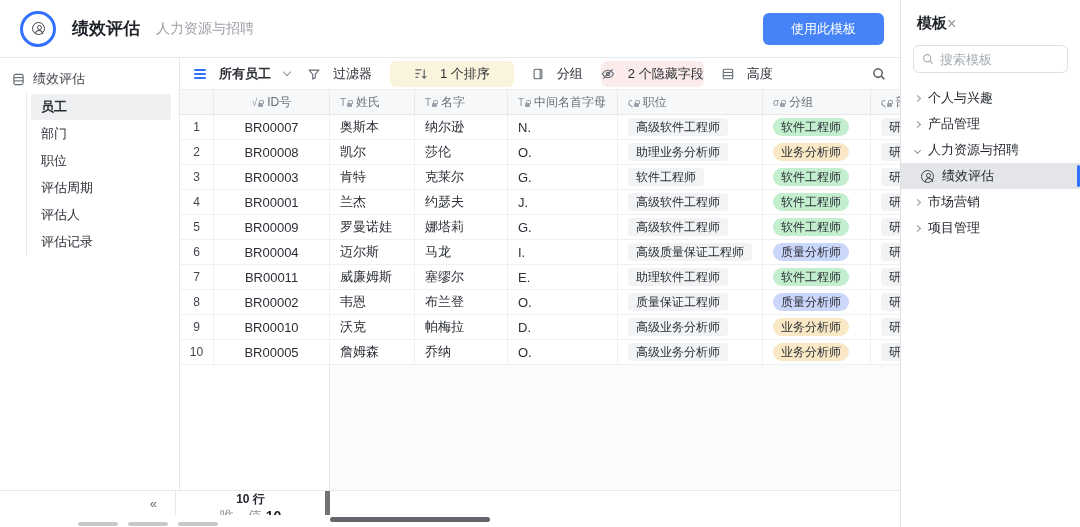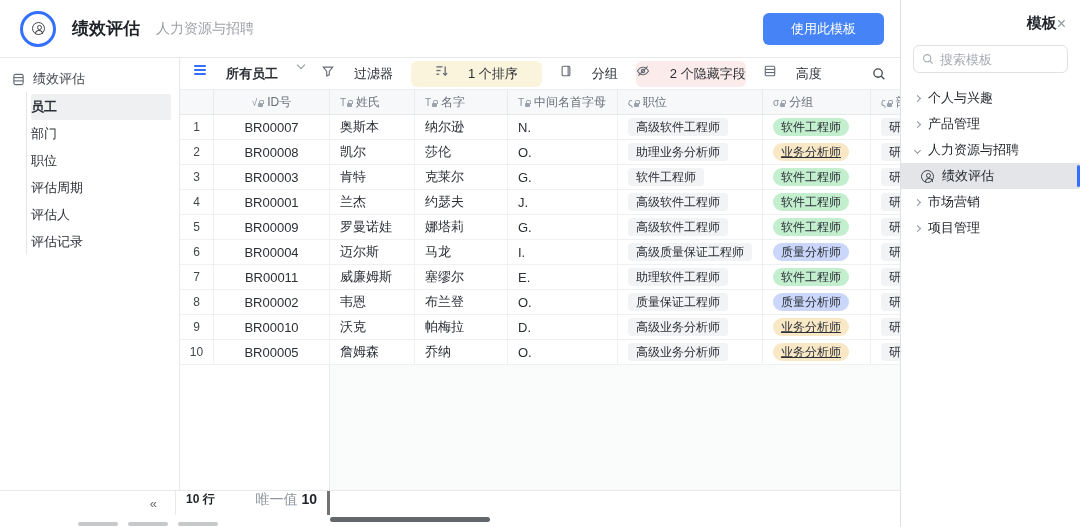--- a/index.html
+++ b/index.html
@@ -14,27 +14,27 @@
   .hdr { position:absolute; left:0; top:0; width:900px; height:58px; border-bottom:1px solid #e7e8ea; display:flex; align-items:center; padding:0 16px; background:#fff; }
   .logo { width:36px; height:36px; border-radius:50%; border:3px solid #3370ff; background:#fff; display:flex; align-items:center; justify-content:center; margin-left:4px; flex:0 0 auto; }
   .hdr-title { font-size:17px; font-weight:bold; margin-left:16px; }
   .hdr-sub { font-size:14px; color:#9ca0a6; margin-left:16px; }
   .use-btn { margin-left:auto; background:#4583f6; color:#fff; font-size:13px; border:none; border-radius:6px; padding:7px 28px; cursor:pointer; }
 
   
   .sidebar { position:absolute; left:0; top:58px; width:180px; height:432px; border-right:1px solid #e7e8ea; background:#fff; padding-top:8px; }
   .sb-root { display:flex; align-items:center; height:26px; padding:0 12px; font-size:13px; color:#42464d; gap:8px; }
   .sb-kids { margin-left:26px; border-left:1px solid #e5e6e9; padding:2px 8px 0 4px; }
-  .sb-item { height:26px; line-height:26px; font-size:13px; color:#2b2f36; border-radius:2px; margin-bottom:1px; cursor:pointer; }
+  .sb-item { height:26px; line-height:26px; font-size:13px; color:#2b2f36; padding-left:10px; border-radius:2px; margin-bottom:1px; cursor:pointer; }
   .sb-item.active { background:#eff0f2; font-weight:bold; }
 
   
   .content { position:absolute; left:180px; top:58px; width:720px; height:432px; background:#fff; display:flex; flex-direction:column; }
   .toolbar { height:32px; display:flex; align-items:center; padding:0 14px; gap:18px; font-size:13px; color:#2b2f36; border-bottom:1px solid #eceded; }
-  .tb-item { display:flex; align-items:flex-start; gap:20px; cursor:pointer; white-space:nowrap; }
+  .tb-item { display:flex; align-items:center; gap:13px; cursor:pointer; white-space:nowrap; }
   .tb-item.pill-yellow { background:#fbf4dc; padding:4px 24px; border-radius:6px; }
   .tb-item.pill-pink { background:#fbeceb; padding:4px 0; border-radius:6px; }
   .tb-view { font-weight:bold; }
   .burger { display:inline-flex; flex-direction:column; gap:2px; }
   .burger i { width:12px; height:2px; background:#3370ff; border-radius:1px; }
   .chev { width:6px; height:6px; border-right:1.5px solid #8f959e; border-bottom:1.5px solid #8f959e; transform:rotate(45deg); margin-top:-3px; }
   .tb-spacer { flex:1; }
   .ticon { color:#646a73; display:inline-flex; }
 
   
@@ -47,40 +47,40 @@
   .tbody { }
   .tr { height:25px; display:flex; border-bottom:1px solid #eff0f1; font-size:13px; color:#2b2f36; background:#fff; }
   .td { display:flex; align-items:center; padding:0 10px; border-right:1px solid #eff0f1; overflow:hidden; white-space:nowrap; }
   .td.center { justify-content:center; }
   .c-num { width:34px; } .c-id { width:116px; } .c-last { width:85px; } .c-first { width:93px; }
   .c-mid { width:110px; } .c-pos { width:145px; } .c-grp { width:108px; } .c-dept { width:29px; padding-right:0; border-right:none; }
   .rownum { color:#42464d; font-size:12px; }
   .tag { display:inline-block; font-size:12px; line-height:18px; padding:0 8px; border-radius:9px; color:#2b2f36; white-space:nowrap; }
   .tag.gray { background:#f2f3f5; border-radius:4px; }
   .tag.green { background:#c3efcf; }
-  .tag.yellow { background:#f9e8c5;text-decoration:underline; }
+  .tag.yellow { background:#f9e8c5; }
   .tag.blue { background:#cbd7fa; }
   .empty-area { flex:1; background:#fafbfb; position:relative; }
   .empty-area .frozen { position:absolute; left:0; top:0; width:150px; height:100%; background:#fff; border-right:1px solid #e7e8ea; }
 
   
   .statusbar { position:absolute; left:0; top:490px; width:900px; height:25px; border-top:1px solid #e7e8ea; display:flex; font-size:13px; background:#fff; }
   .st-left { width:176px; border-right:1px solid #e7e8ea; display:flex; align-items:center; justify-content:flex-end; padding-right:18px; color:#646a73; cursor:pointer; }
-  .st-mid { width:154px; border-right:3px solid #737373; display:flex; justify-content:space-between; padding:0 10px; }
+  .st-mid { width:154px; border-right:5px solid #737373; display:flex; align-items:center; justify-content:space-between; padding:0 10px;flex-direction:column; }
   .st-rows { color:#1f2329; font-weight:bold; font-size:12px; }
   .st-uni { color:#8f959e; font-size:14px; }
   .st-uni b { color:#1f2329; margin-left:4px; }
   .hscroll { position:absolute; left:0; top:515px; width:900px; height:12px; background:#fff; }
   .hthumb { position:absolute; left:330px; top:2px; width:160px; height:5px; border-radius:3px; background:#63666b; cursor:pointer; }
   .artifact { position:absolute; left:78px; top:522px; width:140px; height:4px; display:flex; gap:10px; filter:blur(0.6px); }
   .artifact i { background:#c7c8ca; height:4px; border-radius:2px; flex:1; }
 
   
   .panel { position:absolute; left:900px; top:0; width:180px; height:527px; border-left:1px solid #dfe1e4; background:#fff; }
-  .p-hdr { display:flex; align-items:center; justify-content:flex-end; padding:14px 14px 10px 16px; }
+  .p-hdr { display:flex; align-items:center; justify-content:flex-start; padding:14px 14px 10px 16px; }
   .p-title { font-size:15px; font-weight:bold; }
   .p-close { color:#8f959e; font-size:16px; line-height:1; cursor:pointer; }
   .p-search { margin:2px 12px 12px 12px; height:28px; border:1px solid #dee0e3; border-radius:6px; display:flex; align-items:center; padding:0 8px; gap:6px; }
   .p-search input { border:none; outline:none; width:100%; font-size:13px; color:#1f2329; font-family:inherit; background:transparent; }
   .p-search input::placeholder { color:#a6abb3; }
   .p-item { height:26px; display:flex; align-items:center; gap:8px; padding:0 14px; font-size:13px; color:#1f2329; cursor:pointer; position:relative; }
   .p-chev { width:5px; height:5px; border-right:1.5px solid #8f959e; border-bottom:1.5px solid #8f959e; transform:rotate(-45deg); flex:0 0 auto; }
   .p-chev.open { transform:rotate(45deg); }
   .p-item.child { padding-left:20px; }
   .p-item.active { background:#e3e5e8; }

